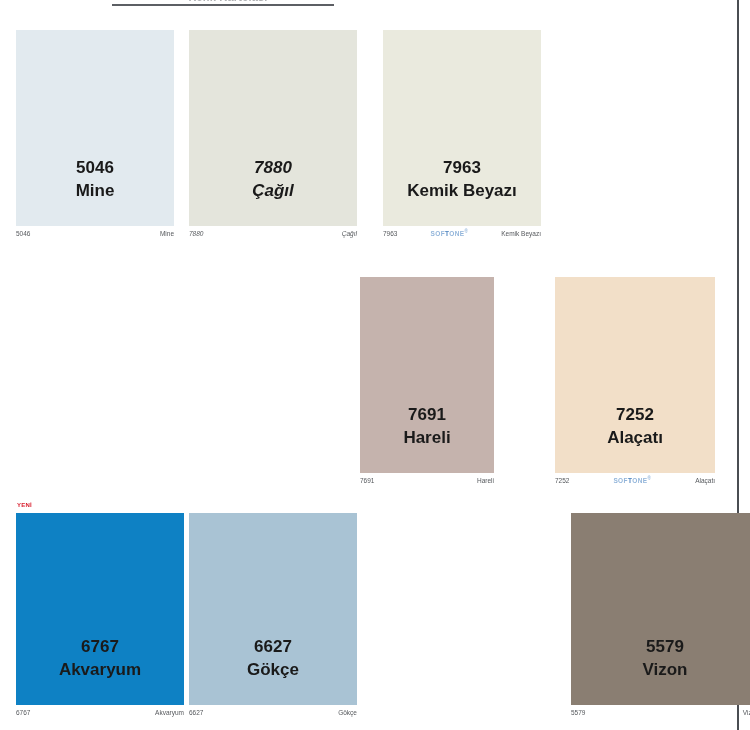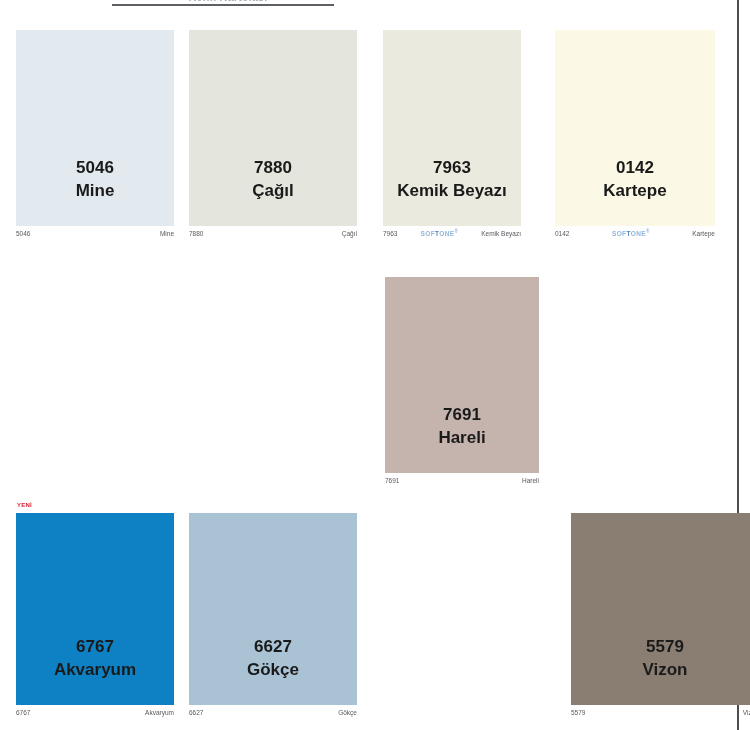--- a/index.html
+++ b/index.html
@@ -148,63 +148,63 @@
     <div class="swatch-cell" style="left: 16px; top: 30px; width: 158px; height: 210px;">
       <div class="swatch-chip" style="height: 196px; background: rgb(226, 234, 239);">
         <div class="chip-code" style="top: 128px;">5046</div>
         <div class="chip-name" style="top: 151px;">Mine</div>
       </div>
       <div class="chip-footer" style="top: 198px;">
         <span class="f-code">5046</span>
         <span class="f-name">Mine</span>
       </div>
     </div>
-    <div class="swatch-cell" style="left: 189px; top: 30px; width: 168px; height: 210px;">
+    <div class="swatch-cell" style="left: 189px; top: 30px; width: 168px; height: 210px; font-style: italic;">
       <div class="swatch-chip" style="height: 196px; background: rgb(228, 229, 220);">
         <div class="chip-code" style="top: 128px;">7880</div>
         <div class="chip-name" style="top: 151px;">Çağıl</div>
       </div>
       <div class="chip-footer" style="top: 198px;">
         <span class="f-code">7880</span>
         <span class="f-name">Çağıl</span>
       </div>
     </div>
-    <div class="swatch-cell" style="left: 383px; top: 30px; width: 138px; height: 210px;">
+    <div class="swatch-cell" style="left: 383px; top: 30px; width: 158px; height: 210px;">
       <div class="swatch-chip" style="height: 196px; background: rgb(234, 234, 222);">
         <div class="chip-code" style="top: 128px;">7963</div>
         <div class="chip-name" style="top: 151px;">Kemik Beyazı</div>
       </div>
       <div class="chip-footer" style="top: 198px;">
         <span class="f-code">7963</span>
         <span class="softone-logo"><span>SOF</span><span class="t-mark">T</span><span>ONE</span><span class="reg">®</span></span>
         <span class="f-name">Kemik Beyazı</span>
       </div>
     </div>
-    <div class="swatch-cell" style="left: 555px; top: 30px; width: 160px; height: 210px;">
-      <div class="swatch-chip" style="height: 196px; background: rgb(251, 248, 230);">
-        <div class="chip-code" style="top: 128px;">0142</div>
-        <div class="chip-name" style="top: 151px;">Kartepe</div>
-      </div>
-      <div class="chip-footer" style="top: 198px;">
-        <span class="f-code">0142</span>
-        <span class="softone-logo"><span>SOF</span><span class="t-mark">T</span><span>ONE</span><span class="reg">®</span></span>
-        <span class="f-name">Kartepe</span>
-      </div>
-    </div>
-    <div class="swatch-cell" style="left: 385px; top: 277px; width: 154px; height: 210px;">
+    <div class="swatch-cell" style="left: 360px; top: 277px; width: 134px; height: 210px;">
       <div class="swatch-chip" style="height: 196px; background: rgb(197, 179, 173);">
         <div class="chip-code" style="top: 128px;">7691</div>
         <div class="chip-name" style="top: 151px;">Hareli</div>
       </div>
       <div class="chip-footer" style="top: 198px;">
         <span class="f-code">7691</span>
         <span class="f-name">Hareli</span>
       </div>
     </div>
-    <div class="swatch-cell" style="left: 16px; top: 513px; width: 158px; height: 206px;">
+    <div class="swatch-cell" style="left: 555px; top: 277px; width: 160px; height: 210px;">
+      <div class="swatch-chip" style="height: 196px; background: rgb(242, 223, 200);">
+        <div class="chip-code" style="top: 128px;">7252</div>
+        <div class="chip-name" style="top: 151px;">Alaçatı</div>
+      </div>
+      <div class="chip-footer" style="top: 198px;">
+        <span class="f-code">7252</span>
+        <span class="softone-logo"><span>SOF</span><span class="t-mark">T</span><span>ONE</span><span class="reg">®</span></span>
+        <span class="f-name">Alaçatı</span>
+      </div>
+    </div>
+    <div class="swatch-cell" style="left: 16px; top: 513px; width: 128px; height: 206px; padding-left: 40px;">
       <div class="swatch-chip" style="height: 192px; background: rgb(14, 129, 196);">
         <div class="new-badge" style="color: rgb(216, 29, 44);">YENİ</div>
         <div class="chip-code" style="top: 124px;">6767</div>
         <div class="chip-name" style="top: 147px;">Akvaryum</div>
       </div>
       <div class="chip-footer" style="top: 194px;">
         <span class="f-code">6767</span>
         <span class="f-name">Akvaryum</span>
       </div>
     </div>

